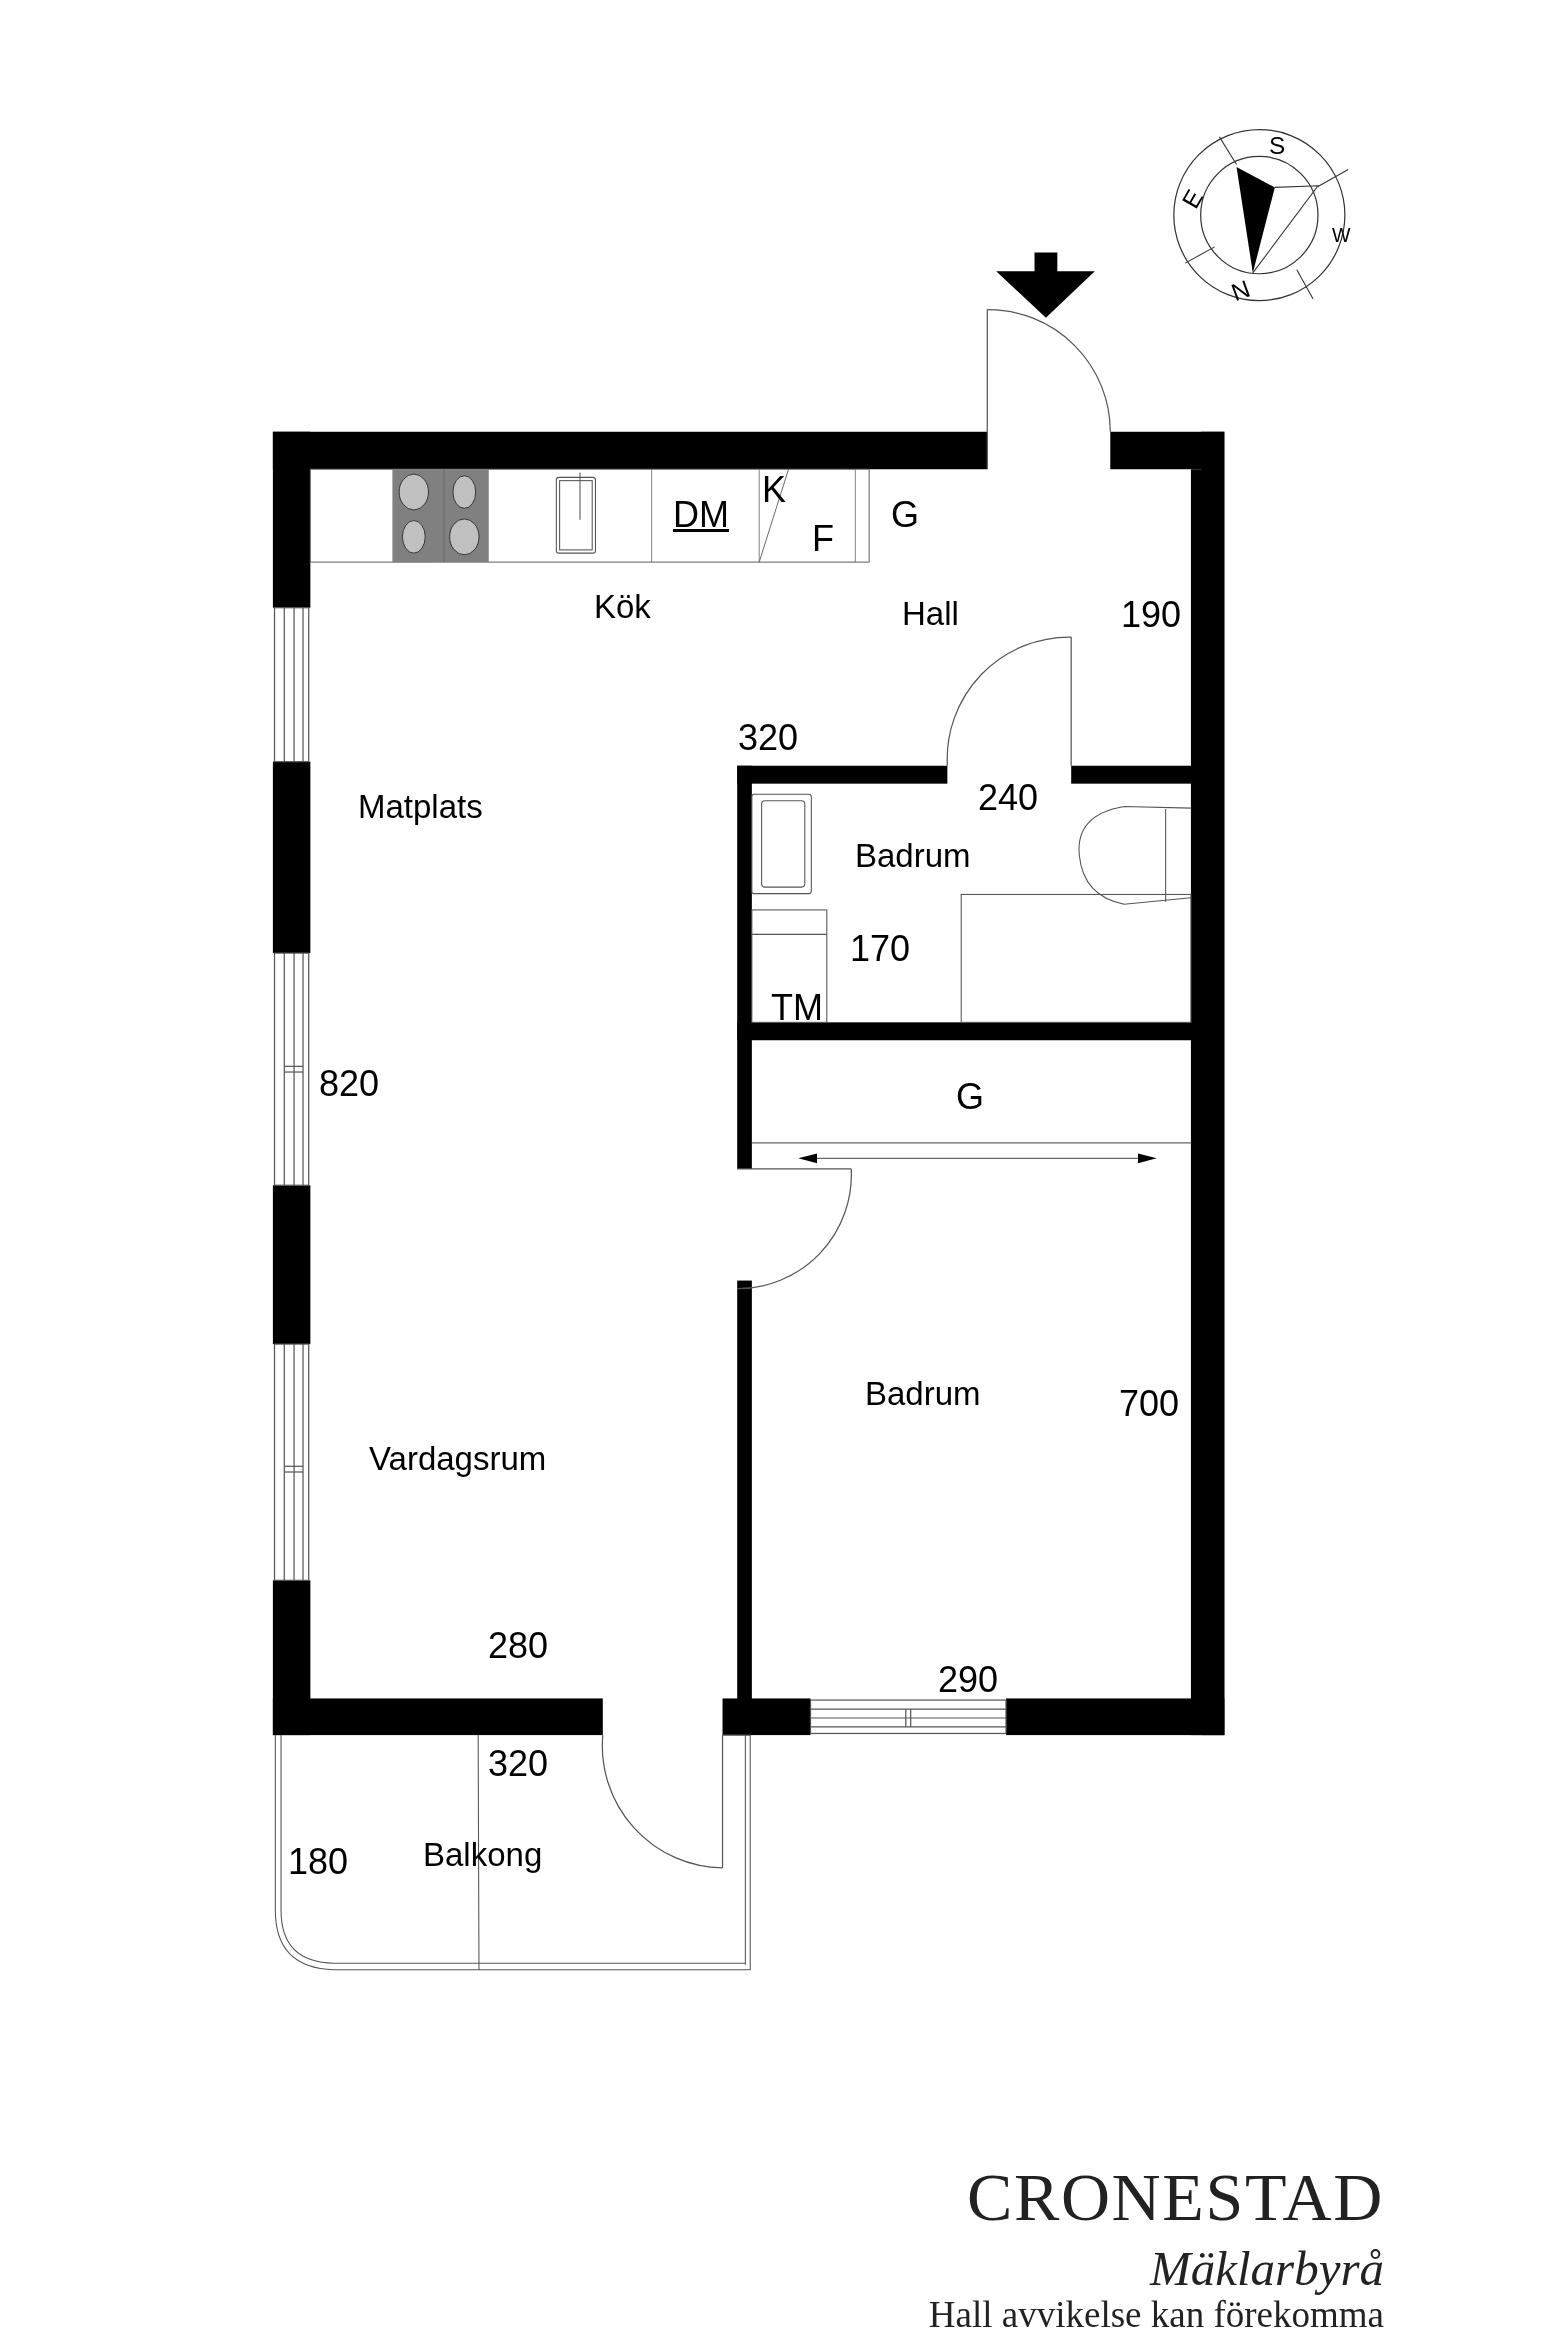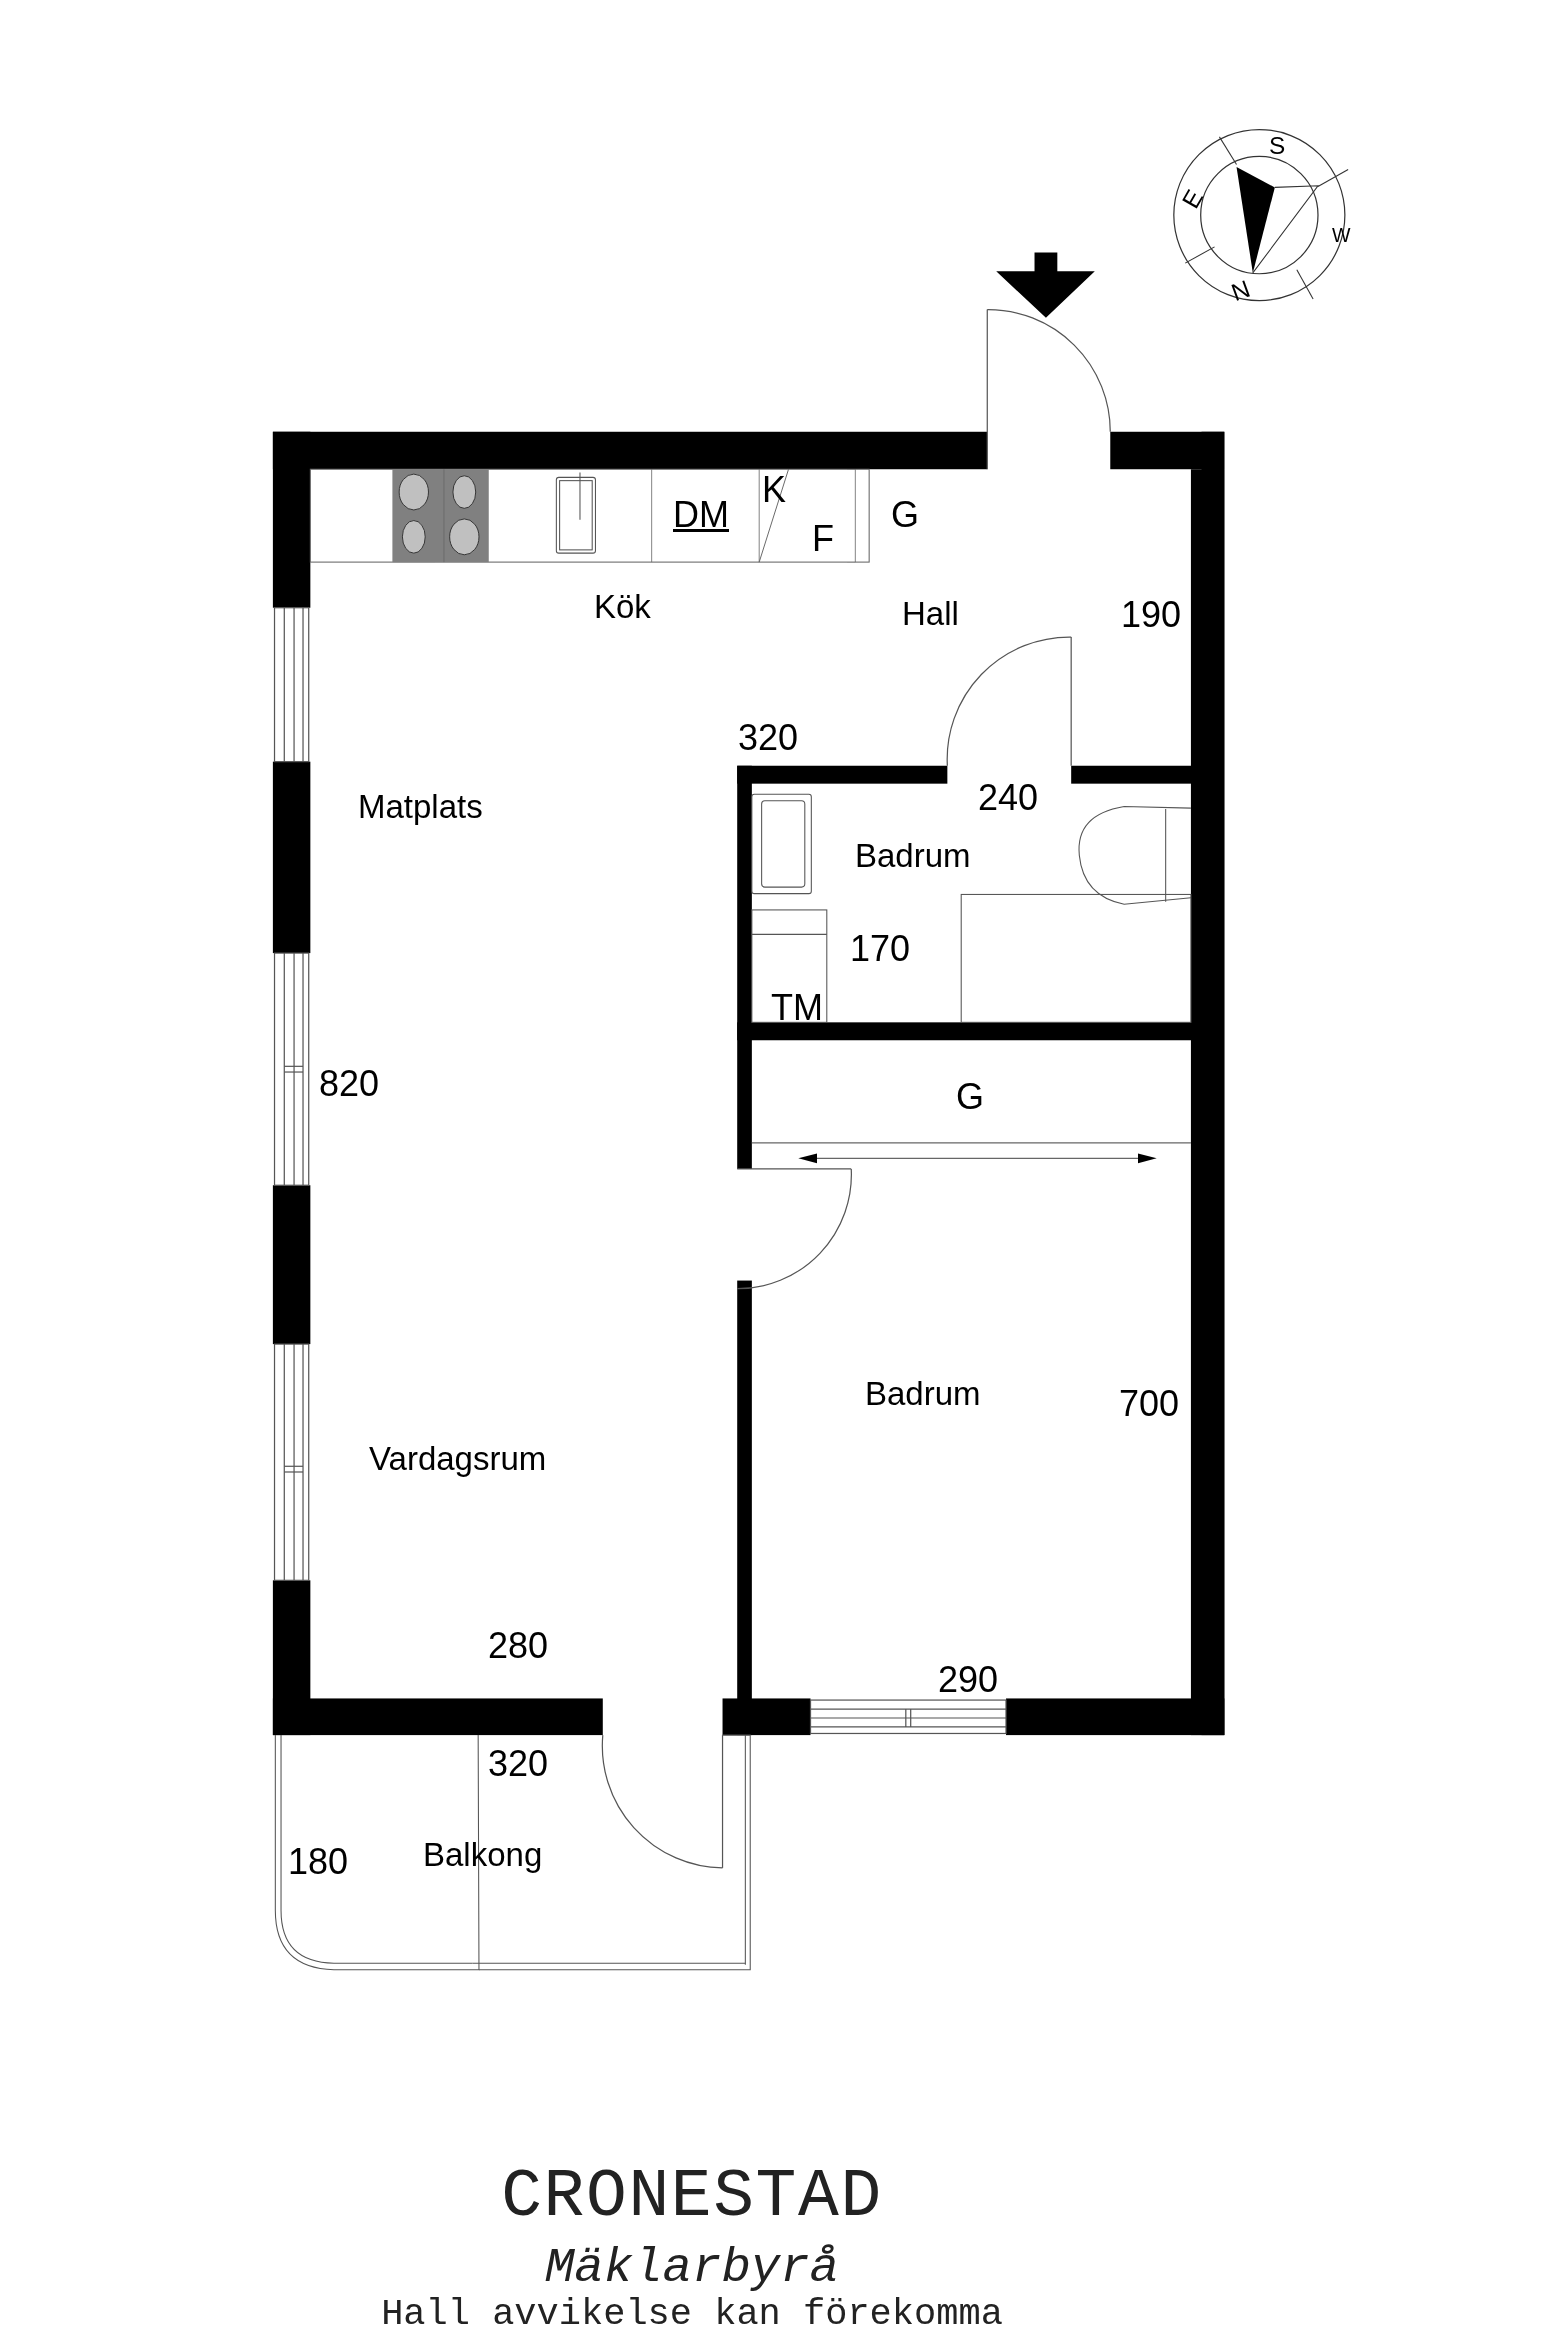--- a/index.html
+++ b/index.html
@@ -2,21 +2,21 @@
 <html style="font-size:13px"><head>
 <meta charset="utf-8">
 <style>
   html,body{margin:0;padding:0;background:#ffffff;}
   #page{position:relative;width:1564px;height:2342px;background:#fff;overflow:hidden;font-family:"Liberation Sans",sans-serif;color:#000;}
   svg.plan{position:absolute;left:0;top:0;width:1564px;height:2342px;}
   .lbl{position:absolute;font-family:"Liberation Sans",sans-serif;color:#000;white-space:nowrap;line-height:1;}
   .room{font-size:33px;}
   .dim{font-size:36px;}
   .fix{font-size:36px;}
-  .brand{position:absolute;left:0;width:1384px;text-align:center;font-family:Liberation Mono, monospace;color:#222;line-height:1;}
+  .brand{position:absolute;left:0;width:1384px;text-align:right;font-family:Liberation Serif, serif;color:#222;line-height:1;}
   .brand.name{top:2163px;font-size:68px;letter-spacing:1.6px;}
   .brand.sub{top:2244px;font-size:49px;font-style:italic;}
   .brand.note{top:2296px;font-size:37px;}
   .compass-letter{font-family:"Liberation Sans",sans-serif;font-size:24.4px;}
 </style>
 </head>
 <body>
 
 <div id="page">
 

